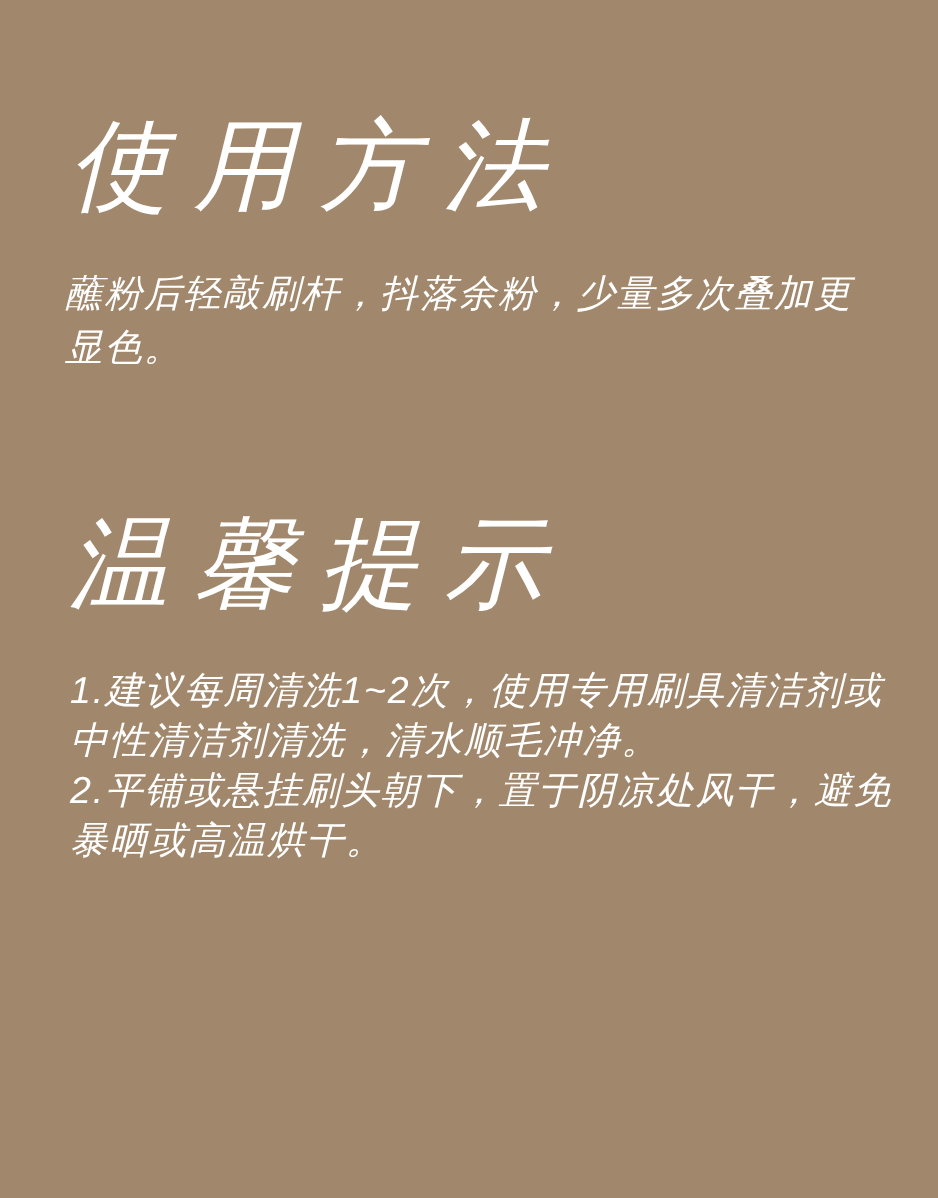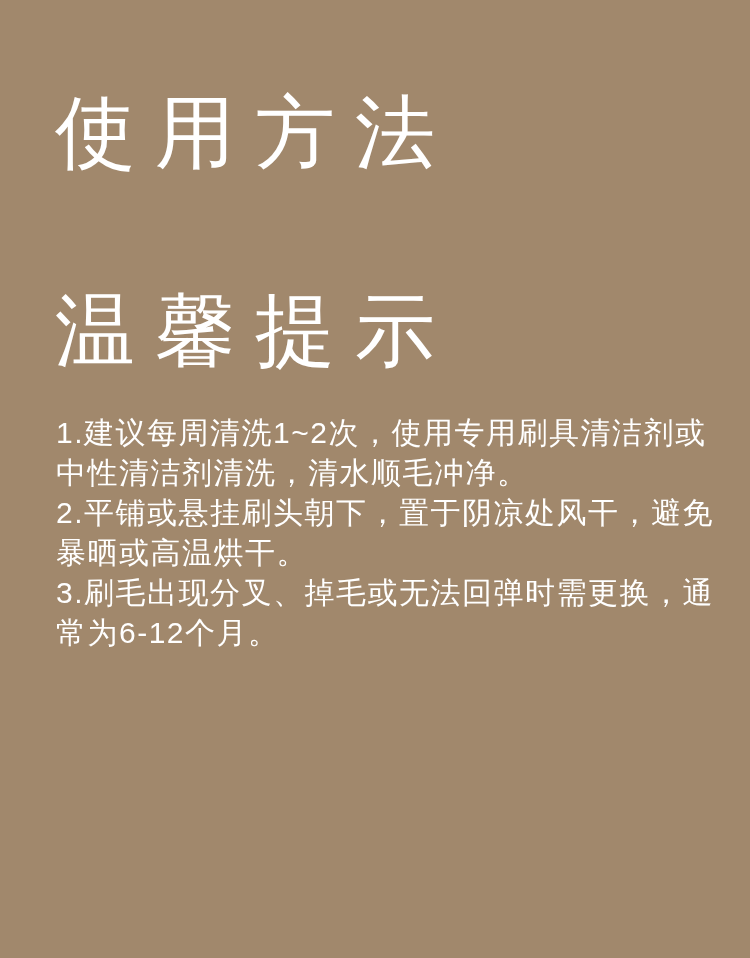--- a/index.html
+++ b/index.html
@@ -13,20 +13,21 @@
     background: #a1886c;
     color: #ffffff;
     font-family: "Liberation Sans", "DejaVu Sans", sans-serif;
     overflow: hidden;
   }
 
   .page {
     width: 750px;
     height: 958px;
     position: relative;
+    font-style: italic;
   }
 
   .section-title {
     font-size: 80px;
     font-weight: 300;
     line-height: 1.18;
     letter-spacing: 20px;
     color: #ffffff;
     margin-left: 55px;
     white-space: nowrap;
@@ -66,24 +67,24 @@
     line-break: normal;
   }
 </style>
 </head>
 <body style="background: rgb(161, 136, 108);">
 
 <div class="page">
 
   <section>
     <h1 class="section-title usage-title">使用方法</h1>
+    <p class="body-text">蘸粉后轻敲刷杆，抖落余粉，少量多次叠加更显色。</p>
   </section>
 
   <section>
     <h1 class="section-title tips-title">温馨提示</h1>
     <ul class="tips-list">
       <li class="tip-item">1.建议每周清洗1~2次，使用专用刷具清洁剂或中性清洁剂清洗，清水顺毛冲净。</li>
       <li class="tip-item">2.平铺或悬挂刷头朝下，置于阴凉处风干，避免暴晒或高温烘干。</li>
-      <li class="tip-item">3.刷毛出现分叉、掉毛或无法回弹时需更换，通常为6-12个月。</li>
     </ul>
   </section>
 
 </div>
 
 </body></html>

